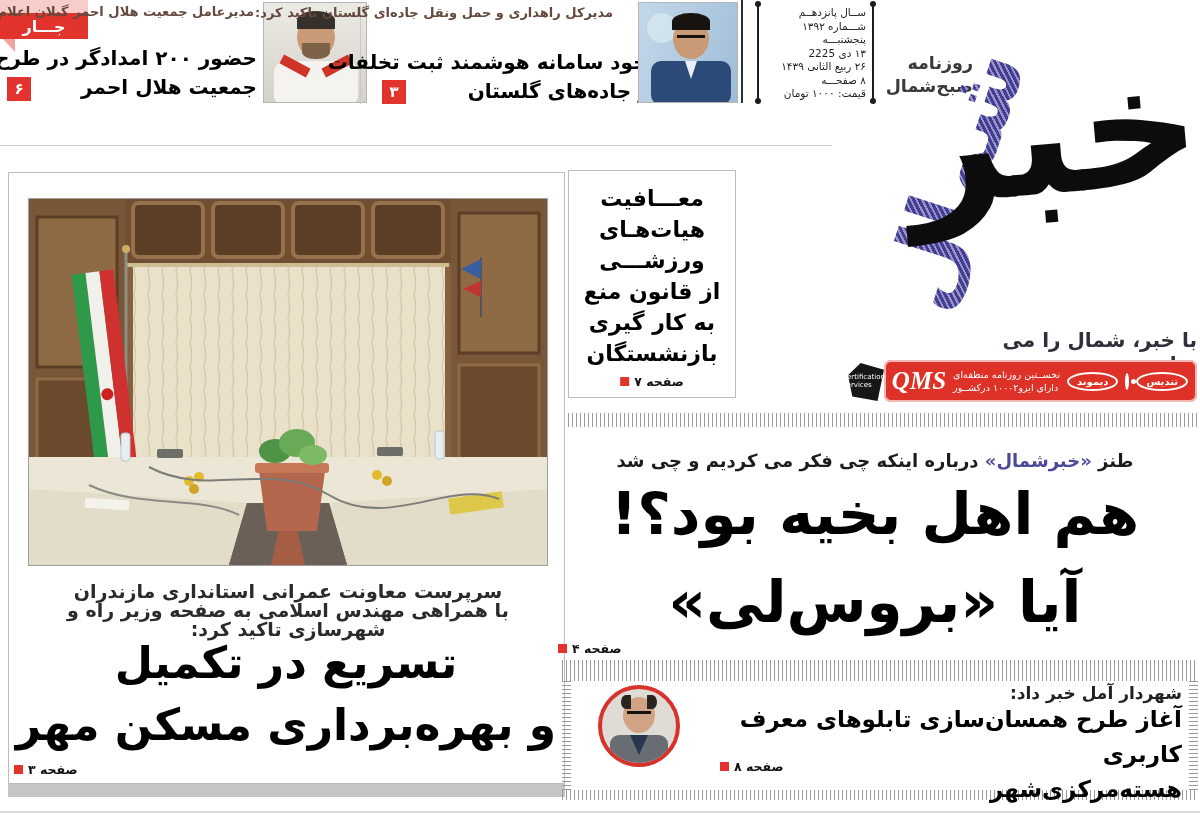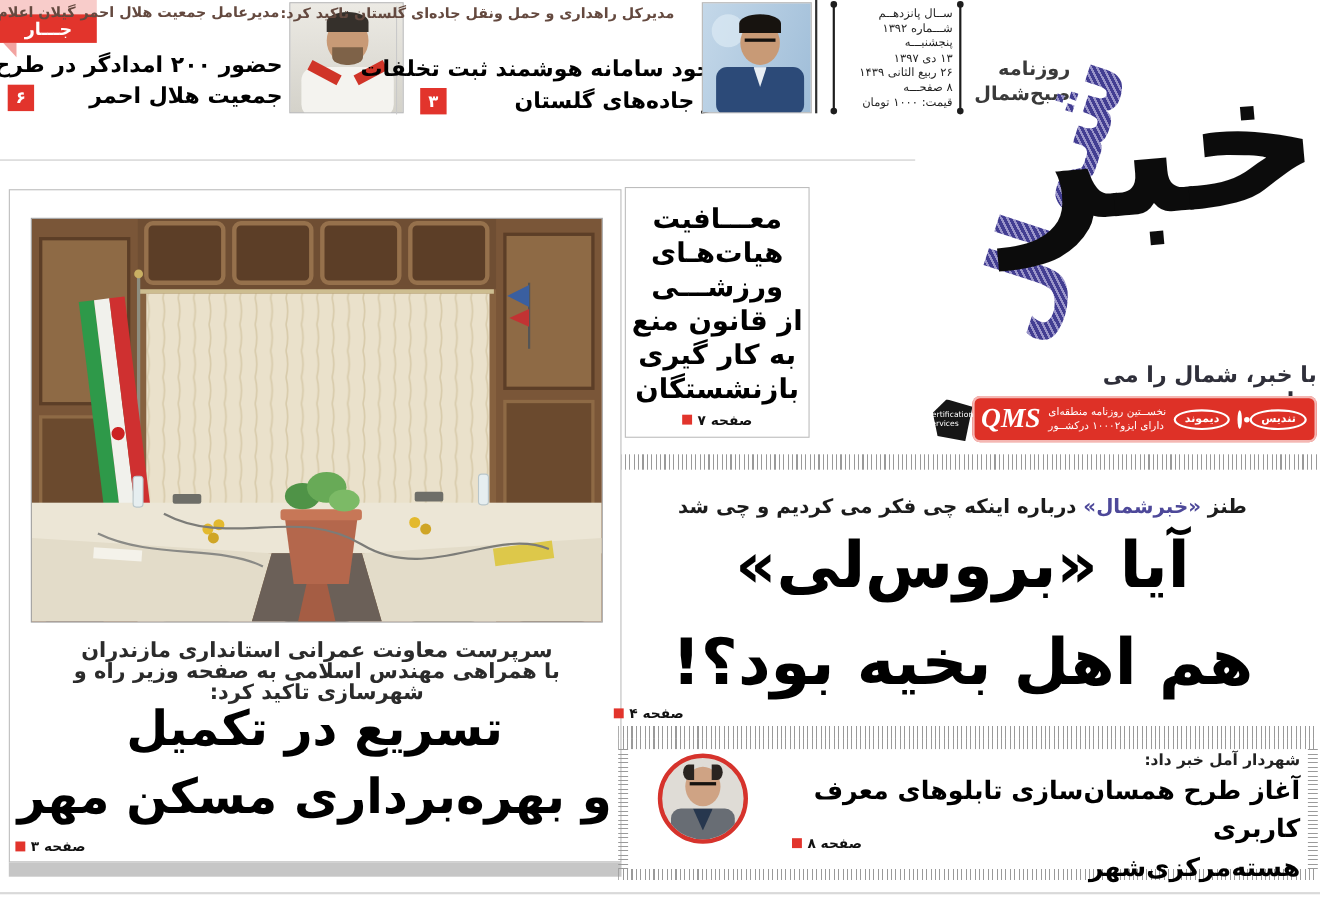--- a/index.html
+++ b/index.html
@@ -61,29 +61,29 @@
   .qms{font-family:"Liberation Serif",serif;font-weight:bold;font-style:italic;font-size:25px;direction:ltr;}
   .qms-sub{font-size:7px;line-height:8px;direction:ltr;white-space:pre-line;margin-left:24px;}
   .gem{background:#161616;clip-path:polygon(35% 0,100% 18%,82% 100%,12% 88%,0 32%);}
 
   
   .comb-h{background:repeating-linear-gradient(90deg,#9a9a9a 0 1px,transparent 1px 4px);}
   .comb-v{background:repeating-linear-gradient(0deg,#9a9a9a 0 1px,transparent 1px 4px);}
 
   
   .frame{border:1px solid #bdbdbd;background:#fff;}
-  .mid-line{font-size:25px;line-height:31px;font-weight:800;color:#000;}
+  .mid-line{font-size:22px;line-height:31px;font-weight:800;color:#000;}
   .pgrow{display:flex;direction:rtl;align-items:center;gap:5px;font-size:12.5px;font-weight:bold;color:#111;}
   .pgrow .sq{width:9px;height:9px;background:var(--red);display:inline-block;}
 
   .caption{font-size:19px;line-height:19px;color:#2b2b2b;font-weight:bold;}
   .lead-head{font-size:44px;line-height:62px;font-weight:800;color:#000;letter-spacing:-1px;}
   .satire-kicker{font-size:18px;font-weight:bold;color:#1c1c1c;}
   .satire-head{font-size:58px;line-height:88px;font-weight:800;color:#000;letter-spacing:-1px;}
-  .mayor-kicker{font-size:14px;color:#222;font-weight:bold;}
+  .mayor-kicker{font-size:17px;color:#222;font-weight:bold;}
   .mayor-head{font-size:23px;line-height:35px;font-weight:800;color:#000;}
 
   .ring-photo{border:4px solid #d6332c;border-radius:50%;background:#dfdcd6;overflow:hidden;}
 </style>
 </head>
 <body>
 
 <div class="page">
 
   <div class="abs jar-top" style="left:0;top:0;width:88px;height:13px;"></div>
@@ -131,21 +131,21 @@
       <i class="b"></i>
     </div>
   <div class="abs vrule" style="left:872px;top:4px;height:97px;">
       <i class="t"></i>
       <i class="b"></i>
     </div>
   <div class="abs fa dateline tr" style="left:763px;top:6px;width:103px;">
     <div>ســال پانزدهــم</div>
     <div>شـــماره ۱۳۹۲</div>
     <div>پنجشنبـــه</div>
-    <div>۱۳ دی ۱۳۹۷</div>
+    <div>۱۳ دی 2225</div>
     <div>۲۶ ربیع الثانی ۱۴۳۹</div>
     <div>۸ صفحـــه</div>
     <div>قیمت: ۱۰۰۰ تومان</div>
   </div>
   <div class="abs fa paper-label tr" style="left:885px;top:52px;width:88px;">
     <div>روزنامه</div>
     <div>صبح‌شمال</div>
   </div>
 
   <div class="abs" style="left:0;top:145px;width:832px;height:1px;background:#c9c9c9;"></div>
@@ -289,22 +289,22 @@
   </div>
   <div class="abs pgrow" style="left:14px;top:762px;">
     <span>صفحه ۳</span>
     <span class="sq"></span>
   </div>
 
   <div class="abs fa tc satire-kicker" style="left:585px;top:450px;width:580px;">
     <span>طنز </span><span style="color:var(--purple);">«خبرشمال»</span><span> درباره اینکه چی فکر می کردیم و چی شد</span>
   </div>
   <div class="abs fa tc satire-head" style="left:560px;top:470px;width:630px;">
+    <div>هم اهل بخیه بود؟!</div>
     <div>آیا «بروس‌لی»</div>
-    <div>هم اهل بخیه بود؟!</div>
   </div>
   <div class="abs pgrow" style="left:558px;top:641px;">
     <span>صفحه ۴</span>
     <span class="sq"></span>
   </div>
 
   <div class="abs comb-h" style="left:562px;top:660px;width:636px;height:11px;"></div>
   <div class="abs" style="left:562px;top:671px;width:636px;height:129px;">
     <div class="abs comb-h" style="left:0;top:0;width:636px;height:10px;"></div>
     <div class="abs comb-h" style="left:0;top:119px;width:636px;height:10px;"></div>

